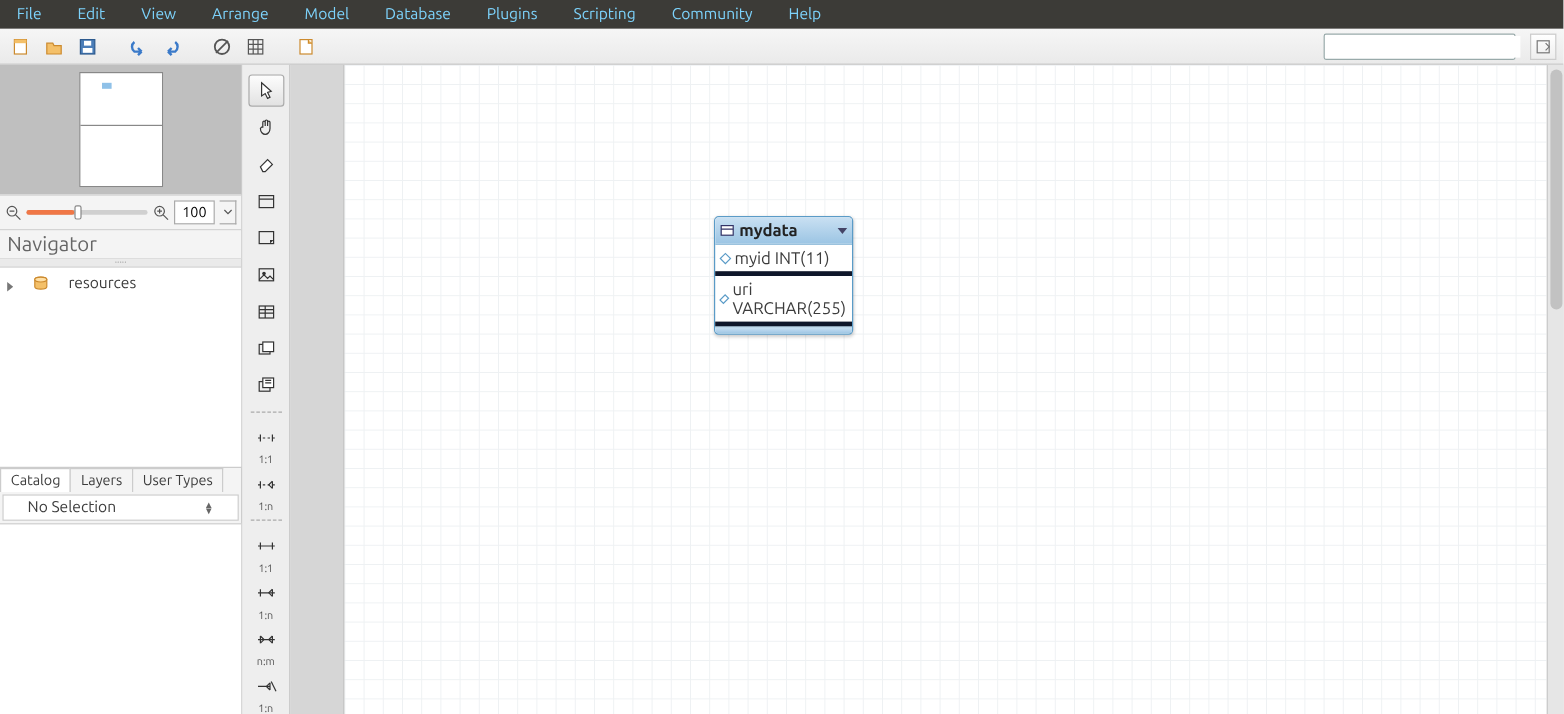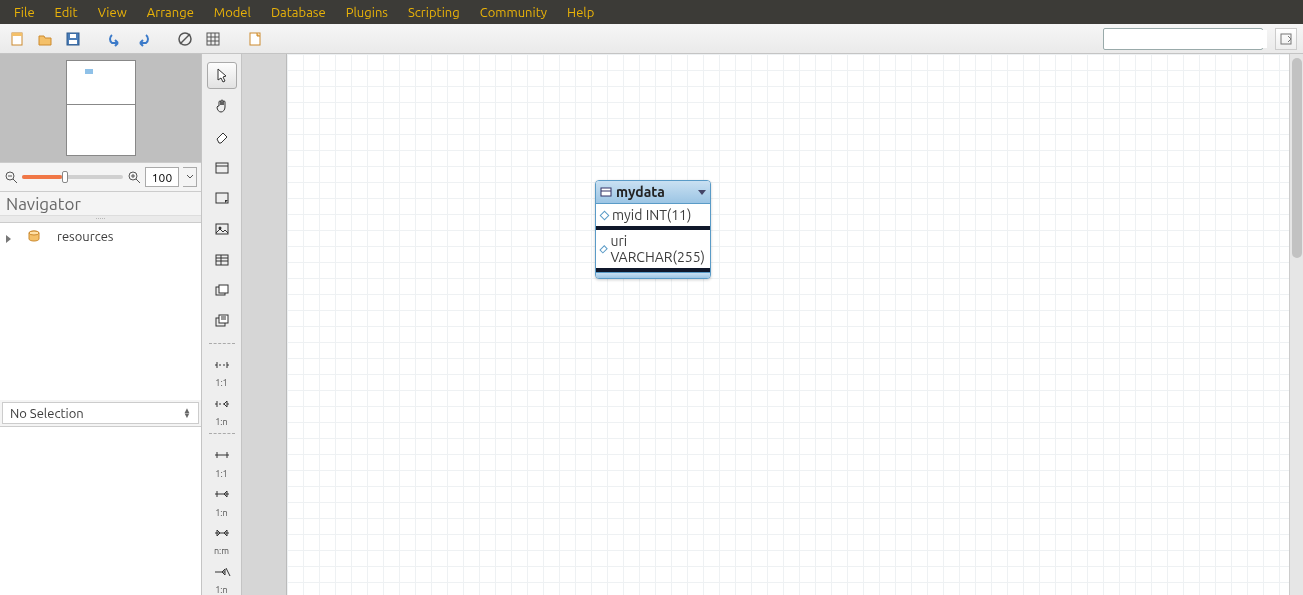--- a/index.html
+++ b/index.html
@@ -1,19 +1,19 @@
 <!DOCTYPE html>
 <html><head>
 <meta charset="utf-8">
 <style>
   * { box-sizing: border-box; margin: 0; padding: 0; font-family: "Ubuntu", "Segoe UI", sans-serif; }
   body { width: 1303px; height: 595px; background: #f0f0f0; overflow: hidden; font-size: 12px; color: #3c3c3c; }
 
   
-  .menubar { height: 24px; background: #3c3b37; color: #eab308; display: flex; align-items: center; padding: 0 4px; font-size: 13px; }
+  .menubar { height: 24px; background: #3c3b37; color: #7dd3fc; display: flex; align-items: center; padding: 0 4px; font-size: 13px; gap: 10px; }
   .menubar .menu-item { padding: 3px 10px; cursor: default; }
 
   
   .toolbar { height: 30px; background: linear-gradient(#f6f6f6,#eaeaea); border-bottom: 1px solid #c4c4c4; display: flex; align-items: center; padding: 0 6px; gap: 6px; }
   .toolbar .tbtn { width: 22px; height: 22px; display: flex; align-items: center; justify-content: center; border-radius: 2px; }
   .toolbar .spacer { flex: 1; }
   .toolbar .searchwrap { display: flex; align-items: center; border: 1px solid #9aa; background: #fff; height: 22px; width: 160px; border-radius: 2px; }
   .toolbar .searchwrap svg { margin: 0 4px; }
   .toolbar .searchwrap input { border: none; outline: none; flex: 1; font-size: 12px; height: 18px; }
   .toolbar .after-search { width: 22px; height: 22px; border: 1px solid #ccc; margin-left: 6px; display:flex;align-items:center;justify-content:center;background:linear-gradient(#fff,#eee); }
@@ -38,21 +38,21 @@
   .drag-grip::after{content:"·····"; color:#999; font-size:8px; line-height:6px;}
 
   .tree { flex:1; background:#fff; border-top:1px solid #ccc; padding:4px 2px; overflow:auto;}
   .tree-row { display:flex; align-items:flex-end; gap:16px; padding:2px 4px; font-size:13px;}
   .tree-row .tri { width:0;height:0;border-top:4px solid transparent;border-bottom:4px solid transparent;border-left:5px solid #777;}
   .tree-row svg { width:14px; height:14px;}
 
   .tabs { display:flex; border-top:1px solid #ccc;}
   .tabs .tab { padding:3px 8px; font-size:12px; border:1px solid #ccc; border-bottom:none; background:#f4f4f4; margin-right:-1px;}
   .tabs .tab.active { background:#fff;}
-  .sel-combo { display:flex; align-items:center; justify-content:space-between; border:1px solid #ccc; margin:2px; padding:3px 7px; background:#fff; font-size:13px;}
+  .sel-combo { display:flex; align-items:center; justify-content:space-between; border:1px solid #ccc; margin:2px; padding:3px 20px; background:#fff; font-size:13px;}
   .sel-combo .arrows { display:flex; flex-direction:column; line-height:5px; font-size:8px; color:#666;}
 
   
   .palette { width: 40px; background:#eeeeee; border-right:1px solid #c4c4c4; display:flex; flex-direction:column; align-items:center; padding-top:6px; gap:0;}
   .palette .pbtn { width:30px; height:30px; margin:2px 0; display:flex; align-items:center; justify-content:center; border-radius:3px; }
   .palette .pbtn.selected { background:linear-gradient(#fdfdfd,#e2e2e2); border:1px solid #aaa; }
   .palette .sep { width:26px; border-top:1px dashed #aaa; margin:6px 0;}
   .palette .rel-label { font-size:9px; color:#555; margin-top:-2px;}
 
   
@@ -202,20 +202,25 @@
       <div class="tree-row">
         <div class="tri"></div>
         <svg>
             <path d="M2 4c0-1 2-2 5-2s5 1 5 2v6c0 1-2 2-5 2s-5-1-5-2z" fill="#f4c069" stroke="#cc8a2e"></path>
             <ellipse cx="7" cy="4" rx="5" ry="2" fill="#ffe0a6" stroke="#cc8a2e"></ellipse>
           </svg>
         <span>resources</span>
       </div>
     </div>
 
+    <div class="tabs">
+      <div class="tab active">Catalog</div>
+      <div class="tab">Layers</div>
+      <div class="tab">User Types</div>
+    </div>
     <div class="sel-combo">
       <span>No Selection</span>
       <span class="arrows">
           <span>▲</span>
           <span>▼</span>
         </span>
     </div>
     <div style="flex:1;background:#fff;border-top:1px solid #ccc"></div>
   </div>
 

